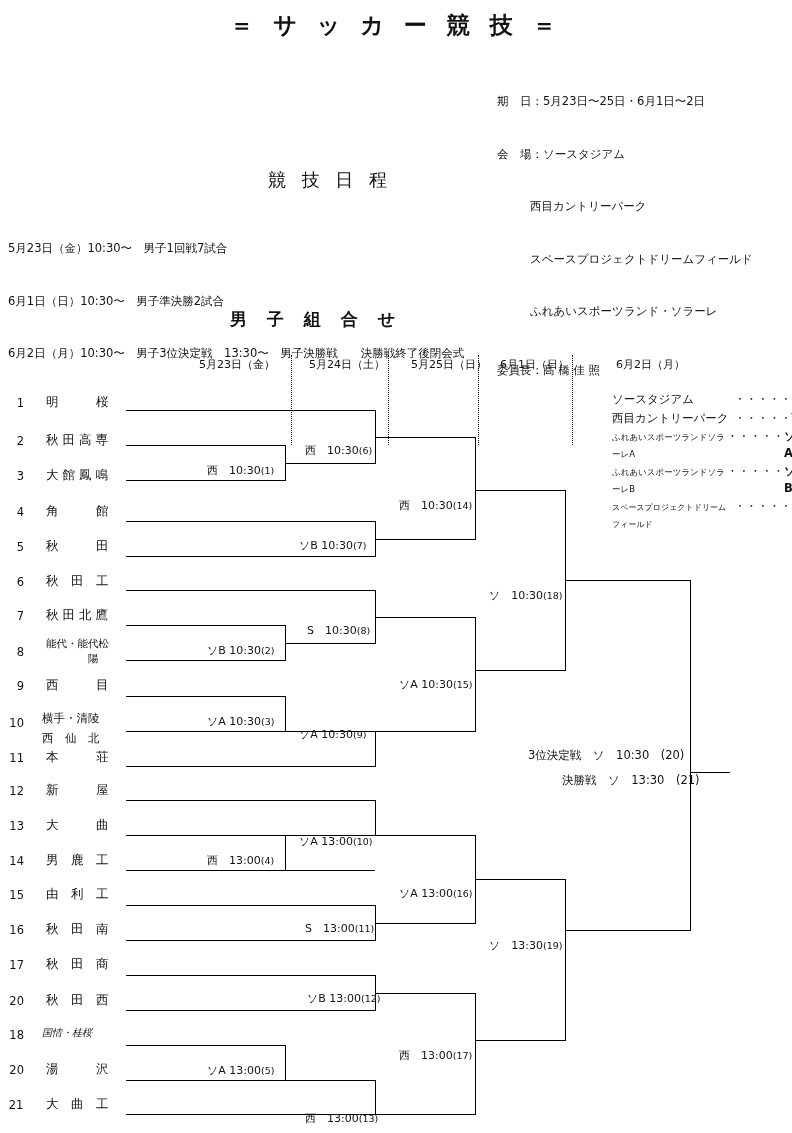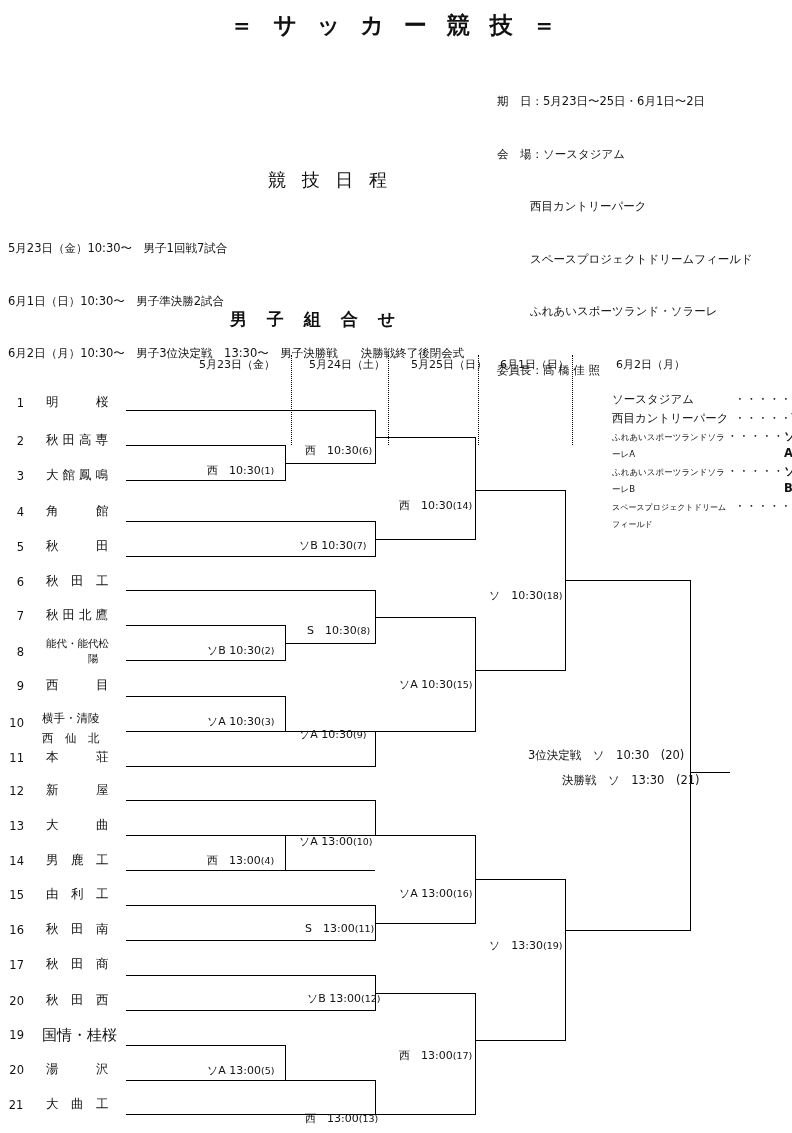--- a/index.html
+++ b/index.html
@@ -166,22 +166,22 @@
 
 <div class="abs seedno" style="top:923px;left:8px;">16</div>
 <div class="abs teamname" style="top:921px;left:46px;">秋　田　南</div>
 
 <div class="abs seedno" style="top:958px;left:8px;">17</div>
 <div class="abs teamname" style="top:956px;left:46px;">秋　田　商</div>
 
 <div class="abs seedno" style="top:994px;left:8px;">20</div>
 <div class="abs teamname" style="top:992px;left:46px;">秋　田　西</div>
 
-<div class="abs seedno" style="top:1028px;left:8px;">19</div>
-<div class="abs teamname" style="top:1026px;left:42px;font-size:15px;">国情・桂桜</div>
+<div class="abs seedno" style="top:1028px;left:8px;">18</div>
+<div class="abs teamname" style="top:1026px;left:42px;font-size:10px;font-style:italic;">国情・桂桜</div>
 
 <div class="abs seedno" style="top:1063px;left:8px;">20</div>
 <div class="abs teamname" style="top:1061px;left:46px;">湯　　　沢</div>
 
 <div class="abs seedno" style="top:1098px;left:8px;text-align:center;">21</div>
 <div class="abs teamname" style="top:1096px;left:46px;">大　曲　工</div>
 
 <div class="abs hline" style="top:410px;left:126px;width:249px;"></div>
 <div class="abs hline" style="top:521px;left:126px;width:249px;"></div>
 <div class="abs hline" style="top:556px;left:126px;width:249px;"></div>

